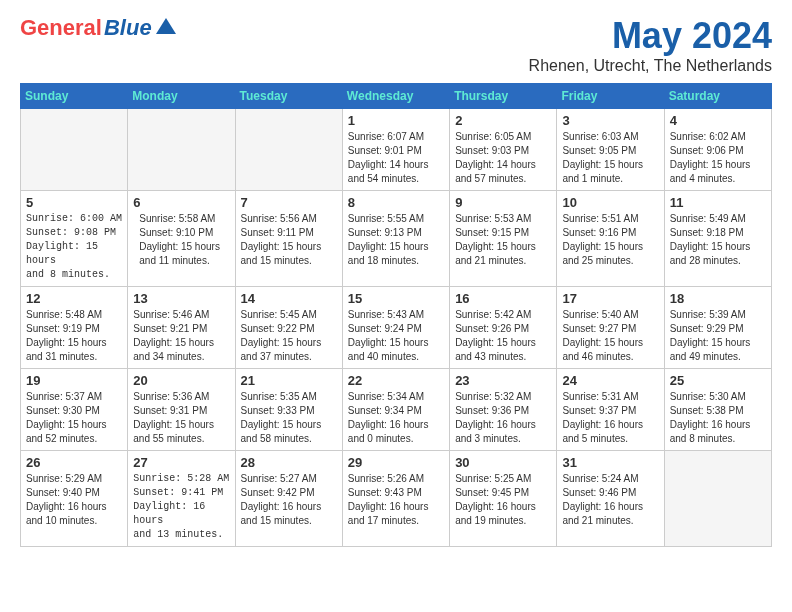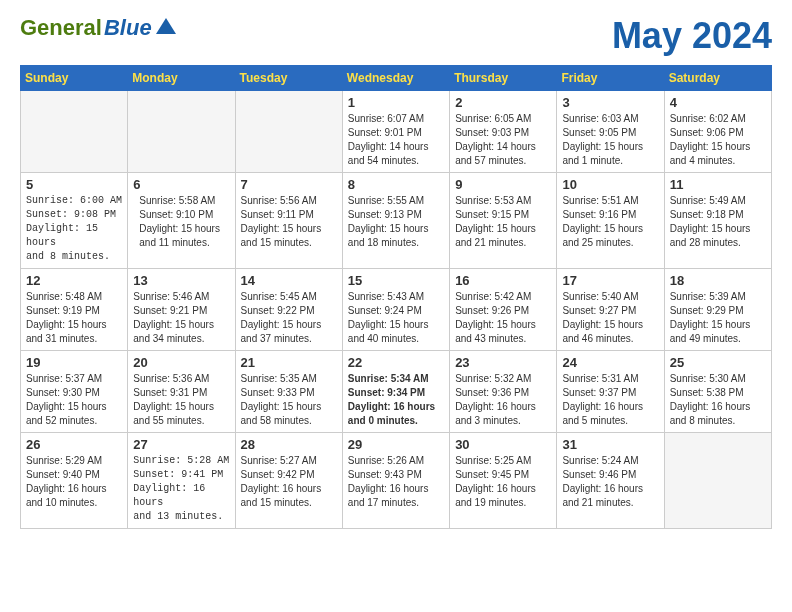--- a/index.html
+++ b/index.html
@@ -4,44 +4,45 @@
   <style>
     * { box-sizing: border-box; margin: 0; padding: 0; }
     body { font-family: Arial, sans-serif; background: #fff; width: 792px; min-height: 612px; }
     .container { padding: 15px 20px; }
     .header { display: flex; justify-content: space-between; align-items: flex-start; margin-bottom: 8px; }
     .logo { display: flex; flex-direction: column; align-items: flex-start; }
     .title-block { text-align: right; }
     .month-title { font-size: 36px; font-weight: bold; color: #1a5fa8; }
     .location { font-size: 16px; color: #333; }
     table { width: 100%; border-collapse: collapse; table-layout: fixed; }
-    th { background-color: #2a6bbf; color: #fde047; padding: 5px 4px; font-size: 12px; font-weight: bold; text-align: left; border: 1px solid #2a6bbf; }
+    th { background-color: #2a6bbf; color: #5eead4; padding: 5px 4px; font-size: 12px; font-weight: bold; text-align: left; border: 1px solid #2a6bbf; }
     td { border: 1px solid #ccc; vertical-align: top; padding: 4px 5px; font-size: 10px; color: #333; background: #fff; min-height: 80px; }
     td.empty { background: #f5f5f5; }
     .day-num { font-size: 13px; font-weight: bold; margin-bottom: 2px; }
     .day-info { font-size: 10px; line-height: 1.4; }
   </style>
 </head>
 <body>
 
 <div class="container">
   <div class="header">
     <div class="logo">
       <div style="display:flex;align-items:center;gap:2px;">
-        <span style="font-size:22px;font-weight:bold;color:#4d7c0f;text-align:center;">General</span>
+        <span style="font-size:22px;font-weight:bold;color:#ef4444;text-align:center;">General</span>
         <span style="font-size:22px;font-weight:bold;color:#1a5fa8;font-style:italic;">Blue</span>
         <span style="margin-left:2px;">
           <svg width="20" height="16" viewBox="0 0 20 16">
             <polygon points="0,16 10,0 20,16" fill="#1a5fa8"></polygon>
           </svg>
         </span>
       </div>
     </div>
     <div class="title-block">
       <div class="month-title">May 2024</div>
+      <div class="location">Rhenen, Utrecht, The Netherlands</div>
     </div>
   </div>
 
   <table>
     <thead>
       <tr>
       <th>Sunday</th>
           <th>Monday</th>
           <th>Tuesday</th>
           <th>Wednesday</th>
@@ -203,21 +204,21 @@
           </td>
           <td>
             <div class="day-num">21</div>
             <div class="day-info" style="white-space: pre-line;">Sunrise: 5:35 AM
 Sunset: 9:33 PM
 Daylight: 15 hours
 and 58 minutes.</div>
           </td>
           <td>
             <div class="day-num">22</div>
-            <div class="day-info" style="white-space: pre-line; font-weight: bold;">Sunrise: 5:34 AM
+            <div class="day-info" style="white-space: pre-line;">Sunrise: 5:34 AM
 Sunset: 9:34 PM
 Daylight: 16 hours
 and 0 minutes.</div>
           </td>
           <td>
             <div class="day-num">23</div>
             <div class="day-info" style="white-space: pre-line;">Sunrise: 5:32 AM
 Sunset: 9:36 PM
 Daylight: 16 hours
 and 3 minutes.</div>

